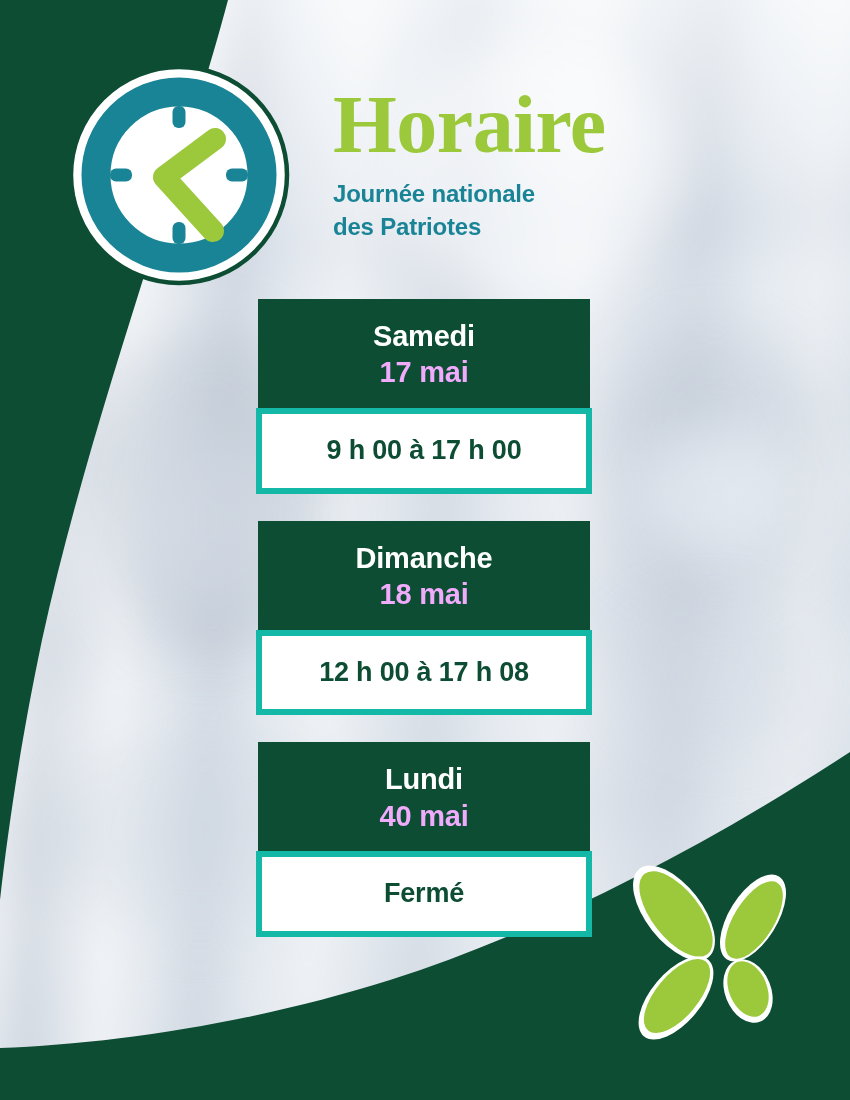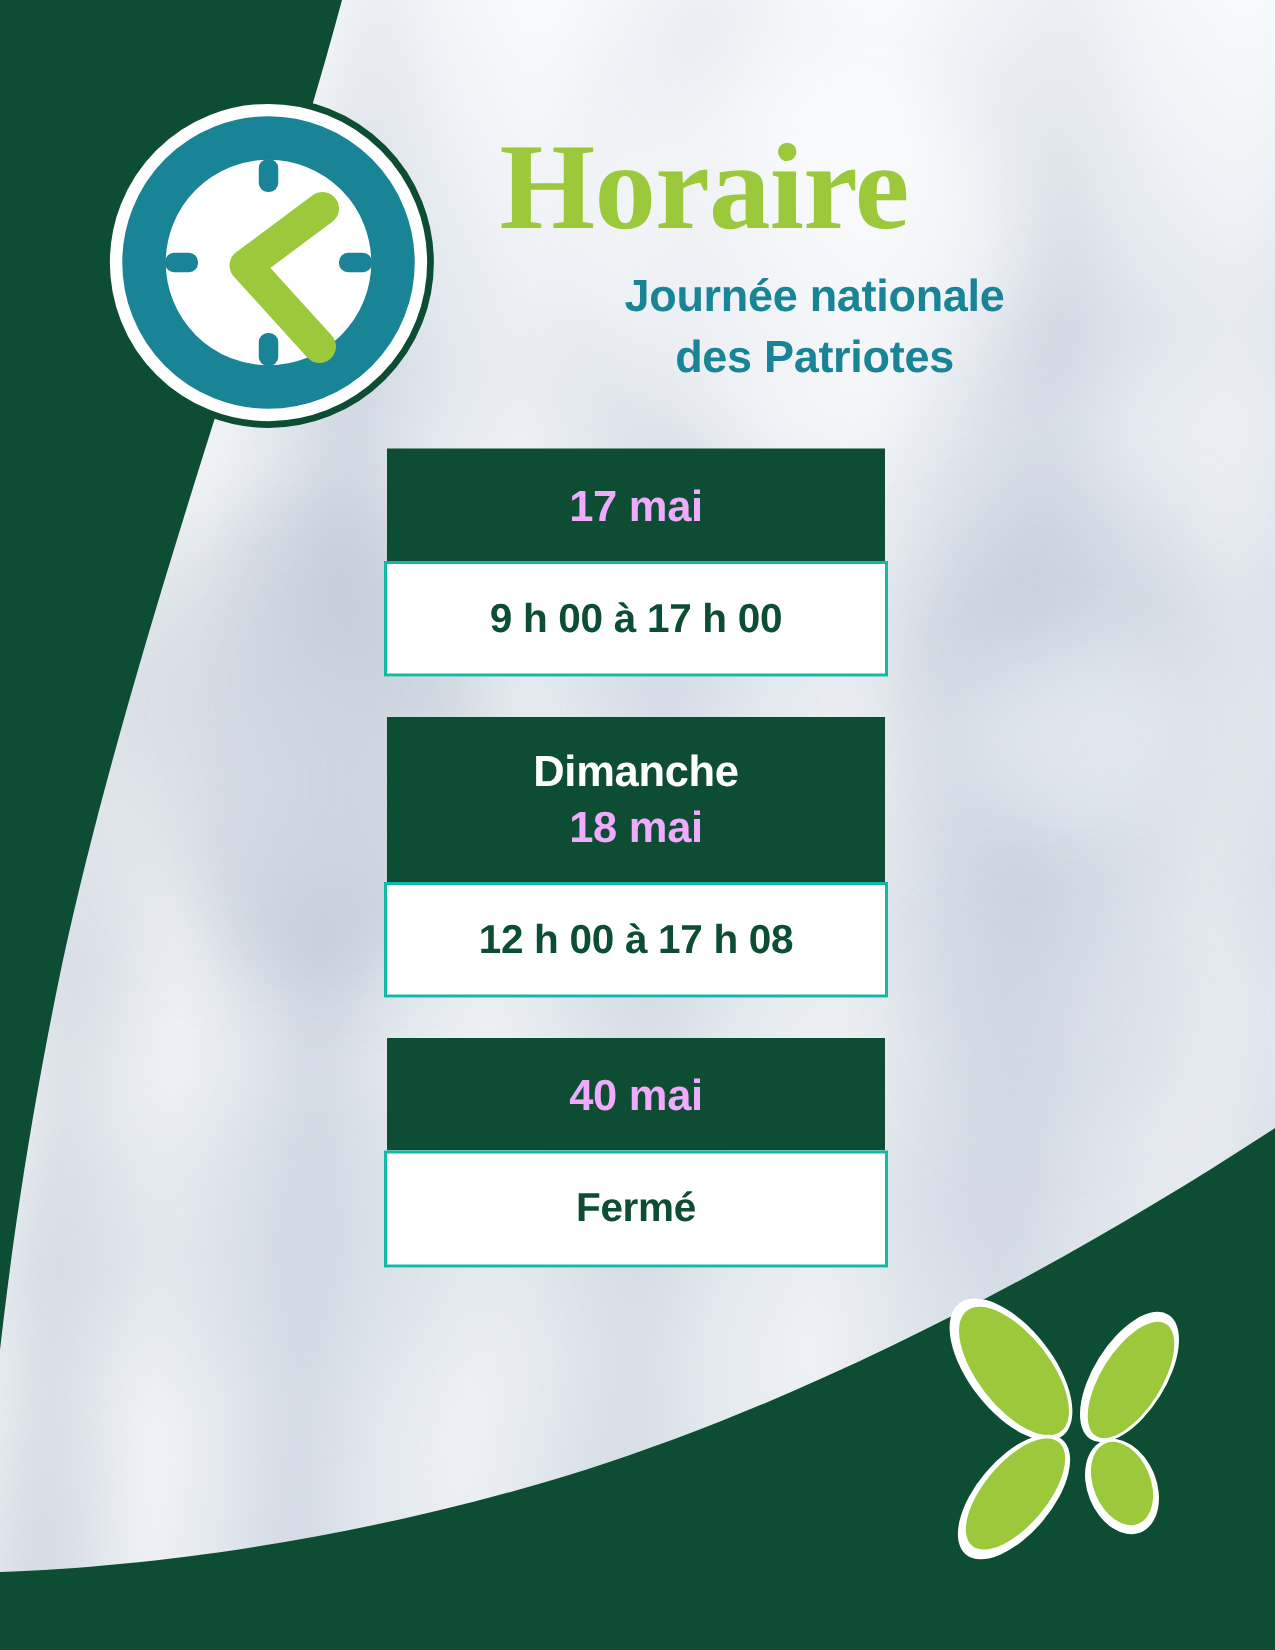--- a/index.html
+++ b/index.html
@@ -78,25 +78,24 @@
     font-weight:700;
     font-size:82px;
     line-height:0.95;
     color:#9cc93c;
     letter-spacing:-0.5px;
   }
   .subtitle {
     margin-top:14px;
     font-family:"Liberation Sans", sans-serif;
     font-weight:700;
-    font-size:30px;
+    font-size:24px;
     line-height:1.36;
     color:#1a8497;
     letter-spacing:-0.2px;
-    text-align:center;
   }
 
   
   .cards { position:absolute; left:256px; top:299px; width:336px; }
   .card { margin-bottom:27px; }
   .card:last-child { margin-bottom:0; }
 
   .card-head {
     background:#0d4d33;
     margin:0 2px;
@@ -113,21 +112,21 @@
   .card-date {
     color:#f0abfc;
     font-weight:700;
     font-size:29px;
     line-height:1.2;
     margin-top:2px;
     letter-spacing:-0.2px;
   }
   .card-body {
     background:#ffffff;
-    border:2px solid #14b8a6;
+    border:6px solid #14b8a6;
     padding:22px 8px;
     text-align:center;
   }
   .card-hours {
     color:#0d4d33;
     font-weight:700;
     font-size:27px;
     line-height:1.1;
     letter-spacing:-0.2px;
   }
@@ -181,39 +180,41 @@
     <div class="subtitle">
       <div>Journée nationale</div>
       <div>des Patriotes</div>
     </div>
   </div>
 
   <div class="cards">
 
     <div class="card">
       <div class="card-head">
+        <div class="card-day">Samedi</div>
         <div class="card-date">17 mai</div>
       </div>
       <div class="card-body">
         <div class="card-hours">9 h 00 à 17 h 00</div>
       </div>
     </div>
 
     <div class="card">
       <div class="card-head">
         <div class="card-day">Dimanche</div>
         <div class="card-date">18 mai</div>
       </div>
       <div class="card-body">
         <div class="card-hours">12 h 00 à 17 h 08</div>
       </div>
     </div>
 
     <div class="card">
       <div class="card-head">
+        <div class="card-day">Lundi</div>
         <div class="card-date">40 mai</div>
       </div>
       <div class="card-body">
         <div class="card-hours">Fermé</div>
       </div>
     </div>
 
   </div>
 
   <div class="butterfly">

